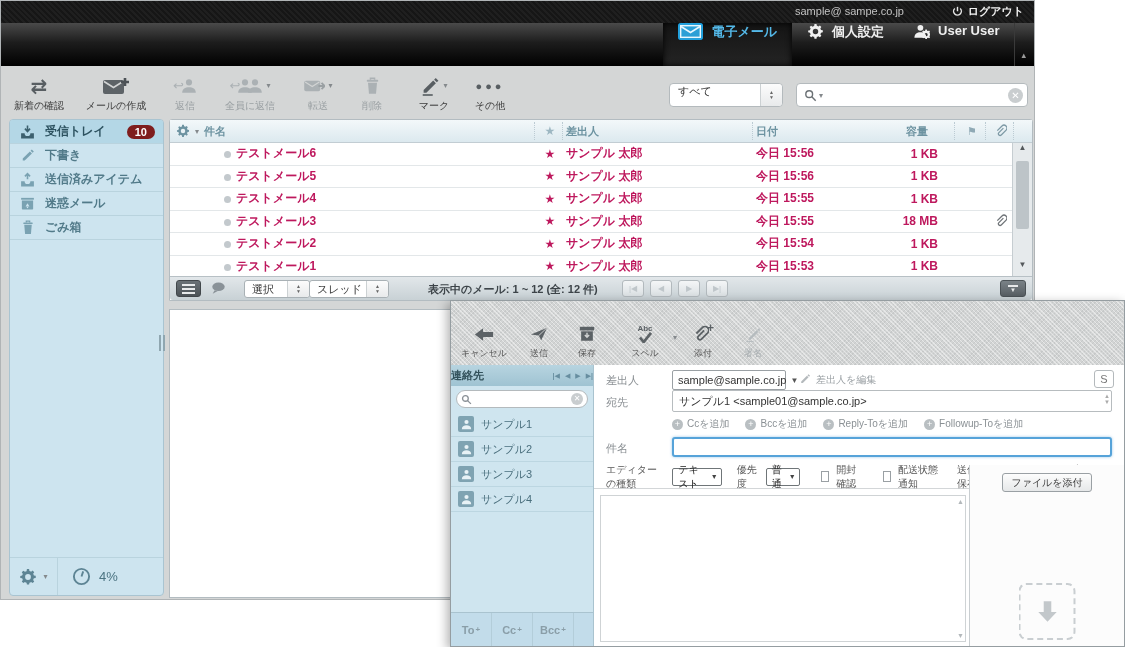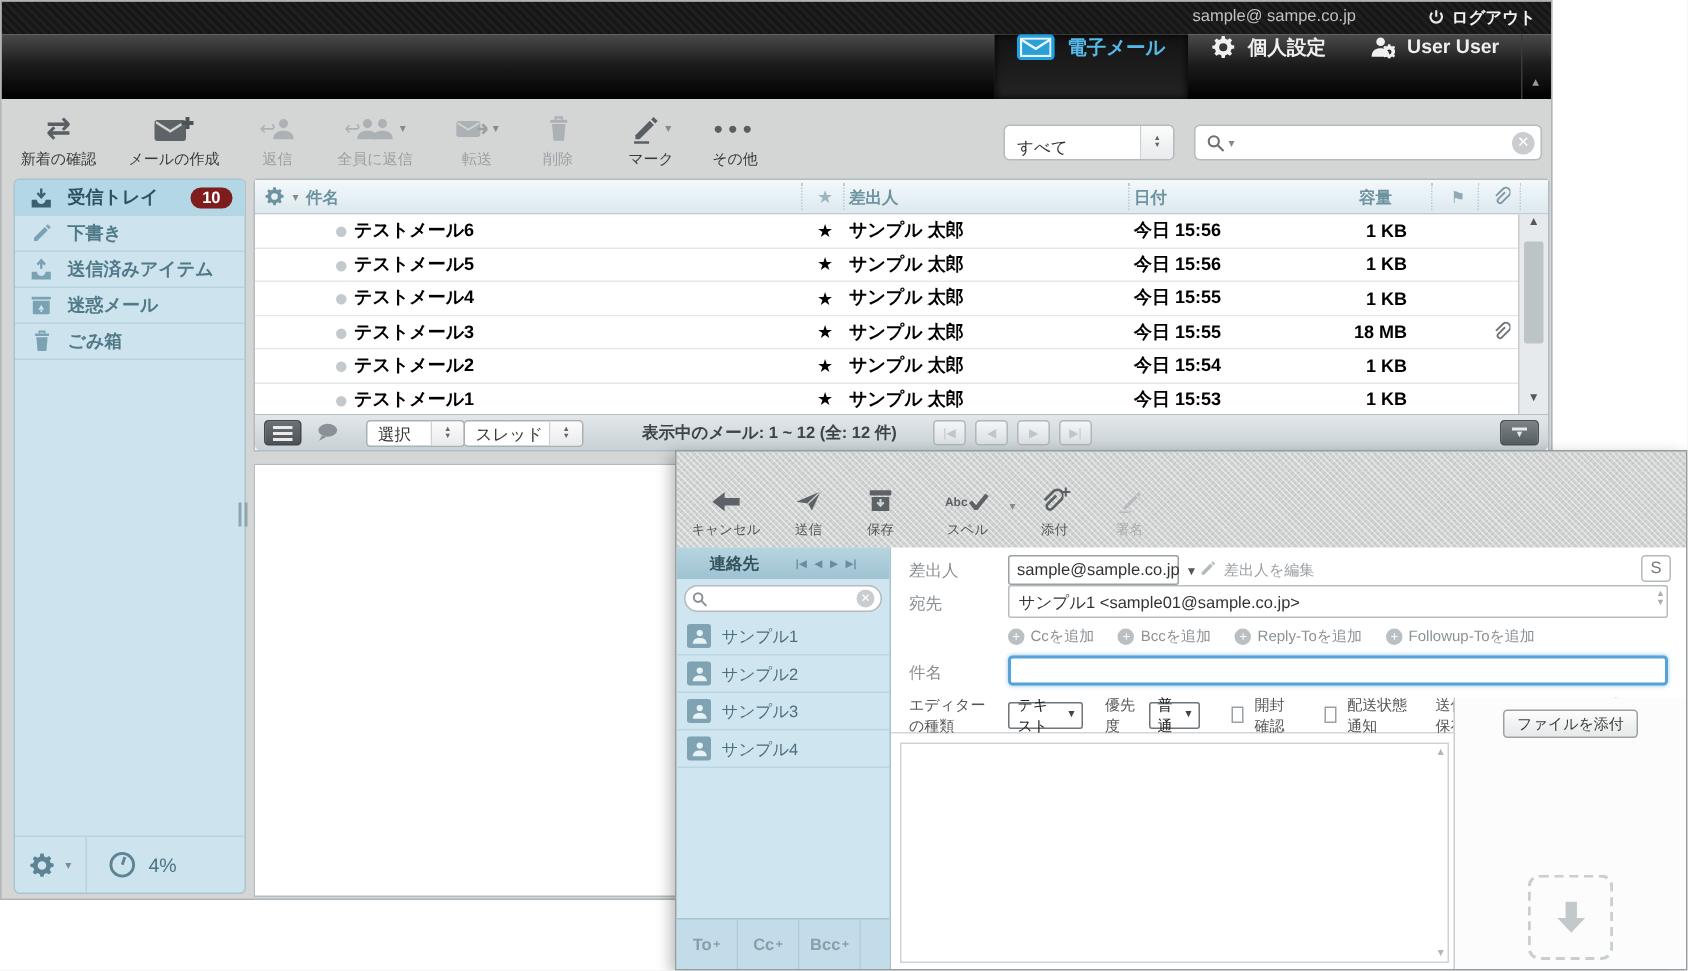--- a/index.html
+++ b/index.html
@@ -34,21 +34,21 @@
 .mailicon{width:25px;height:17px;background:#2b9fd6;border-radius:3px;position:relative;box-shadow:0 0 2px #0af inset}
 .mailicon svg{position:absolute;left:2px;top:2px}
 
 
 .tb-btn{position:absolute;top:71px;text-align:center;font-size:10px;color:#3c3c3c;cursor:pointer}
 .tb-btn .ic{height:27px;display:flex;align-items:center;justify-content:center;color:#585e62}
 .tb-btn.dis{color:#9aa0a3;cursor:default}
 .tb-btn.dis .ic{color:#abb1b4}
 .dd{font-size:8px;color:#84898c;margin-left:3px}
 #scope-select{position:absolute;left:668px;top:82px;width:114px;height:24px;background:#fff;border:1px solid #b4babd;
- border-radius:4px;display:flex;align-items:flex-end;cursor:pointer}
+ border-radius:4px;display:flex;align-items:flex-start;cursor:pointer}
 #scope-select .val{flex:1;padding-left:8px;font-size:11px;color:#333}
 .spin{width:22px;height:100%;border-left:1px solid #ccd1d3;display:flex;flex-direction:column;align-items:center;
  justify-content:center;font-size:5px;color:#666;line-height:5px;background:linear-gradient(#fcfcfc,#e8eaeb);border-radius:0 4px 4px 0}
 #searchbox{position:absolute;left:795px;top:82px;width:232px;height:24px;background:#fff;border:1px solid #b4babd;
  border-radius:4px;display:flex;align-items:center;padding:0 4px 0 7px}
 #searchbox input{flex:1;border:none;outline:none;font-size:11px;height:18px;min-width:10px}
 #search-clear{width:15px;height:15px;border-radius:50%;background:#c9cdcf;color:#fff;font-size:10px;line-height:15px;
  text-align:center;cursor:pointer}
 
 
@@ -66,21 +66,21 @@
 #quota{flex:1;display:flex;align-items:center;gap:8px;padding-left:14px;color:#4c7482;font-size:13px}
 
 
 #list{position:absolute;left:168px;top:118px;width:864px;height:182px;background:#fff;border:1px solid #b3bcc1;border-radius:3px 3px 0 0}
 #lhead{position:absolute;left:0;top:0;width:100%;height:23px;background:linear-gradient(#f3f8fa,#dce9ef);
  border-bottom:1px solid #c2cdd3;color:#6d93a1;font-size:11px;font-weight:bold}
 #lhead>div{position:absolute;top:0;height:100%;display:flex;align-items:center}
 .colsep{position:absolute;top:2px;bottom:2px;width:0;border-left:1px dotted #bccbd3}
 #lrows{position:absolute;left:0;top:23px;right:20px;bottom:24px;overflow:hidden}
 .row{position:relative;height:22.5px;border-bottom:1px solid #e3e7e9;background:#fff;cursor:pointer}
-.row .cell{position:absolute;top:0;height:100%;display:flex;align-items:center;font-size:12px;font-weight:bold;color:#000000}
+.row .cell{position:absolute;top:0;height:100%;display:flex;align-items:center;font-size:12px;font-weight:bold;color:#be185d}
 .dot{position:absolute;left:54px;top:8px;width:7px;height:7px;border-radius:50%;background:#c3c9cd}
 .rstar{color:#2d9ed9;font-size:13px}
 
 #lscroll{position:absolute;right:0;top:23px;bottom:24px;width:20px;background:#e6eaec;border-left:1px solid #c6cdd1}
 #lscroll .sbtn{position:absolute;left:0;width:100%;height:16px;text-align:center;font-size:8px;color:#54585b;cursor:pointer}
 #lthumb{position:absolute;left:3px;right:3px;top:18px;height:68px;background:#bdc4c8;border-radius:2px;cursor:pointer}
 
 #lfoot{position:absolute;left:0;bottom:0;width:100%;height:24px;background:linear-gradient(#e2e7ea,#c8d1d5);
  border-top:1px solid #b7c0c5;border-radius:0 0 3px 3px}
 #mode-btn{position:absolute;left:6px;top:3px;width:25px;height:17px;background:linear-gradient(#6a7176,#4d5357);
@@ -107,21 +107,21 @@
 
 
 #cw{position:absolute;left:450px;top:300px;width:675px;height:347px;border:1px solid #959da1;
  box-shadow:-3px 3px 10px rgba(0,0,0,.3);z-index:5;overflow:hidden}
 .cb{position:absolute;top:20px;text-align:center;font-size:9px;color:#555;cursor:pointer}
 .cb .ic{height:26px;display:flex;align-items:center;justify-content:center;color:#5c6266}
 .cb.dis{color:#a7adb0}.cb.dis .ic{color:#b5bbbe}
 
 #cts{position:absolute;left:0;top:64px;width:143px;bottom:0;background:#cfe5ef;border-right:1px solid #a9c3cf}
 #cts-head{height:21px;background:linear-gradient(#b7d4e0,#9fc3d2);display:flex;align-items:center;
- padding:0 22px;color:#33525c;font-size:11px;font-weight:bold}
+ padding:0 0;color:#33525c;font-size:11px;font-weight:bold}
 #cts-pager{margin-left:auto;display:flex;gap:5px;font-size:7px;color:#678ea0}
 #cts-search{margin:4px 5px;height:18px;background:#fff;border:1px solid #b4babd;border-radius:9px;
  display:flex;align-items:center;padding:0 4px}
 #cts-search input{flex:1;border:none;outline:none;font-size:10px;min-width:5px}
 .cclear{width:12px;height:12px;border-radius:50%;background:#c9cdcf;color:#fff;font-size:8px;line-height:12px;text-align:center}
 .crow{height:25px;border-bottom:1px solid #bcd6e1;display:flex;align-items:center;gap:7px;padding-left:7px;cursor:pointer}
 .crow .chip{width:16px;height:16px;background:#7fa3b2;border-radius:2px;display:flex;align-items:center;justify-content:center;color:#e8f2f6}
 .crow span{font-size:11px;color:#4a6f7d}
 #cts-bottom{position:absolute;left:0;bottom:0;width:100%;height:34px;background:#c2dcea;border-top:1px solid #a9c3cf;display:flex}
 .rcp-btn{width:41px;height:100%;border-right:1px solid #b3cdd9;display:flex;align-items:center;justify-content:center;
@@ -531,21 +531,21 @@
     <div class="ic">
       <svg width="18" height="18" viewBox="0 0 20 20" fill="currentColor">
             <rect x="2" y="2" width="16" height="4" rx="1"></rect>
             <path d="M3.5 7h13v10.5h-13z"></path>
             <path d="M10 8.5v4.5M7.6 11l2.4 2.5L12.4 11" stroke="#d2d4d4" stroke-width="1.6" fill="none"></path>
           </svg>
     </div>
     <div>保存</div>
   </div>
   <div class="cb" style="left:168px;width:52px">
-    <div class="ic" style="line-height:7px">
+    <div class="ic" style="flex-direction:column;line-height:7px">
       <span style="font-size:8px;font-weight:bold">Abc</span>
       <svg width="15" height="11" viewBox="0 0 14 12" fill="none" stroke="currentColor" stroke-width="3">
             <path d="M1 6l4 5L13 1"></path>
           </svg>
     </div>
     <div>スペル</div>
     <span class="dd" style="position:absolute;right:-6px;top:12px">▾</span>
   </div>
   <div class="cb" style="left:230px;width:44px">
     <div class="ic">

